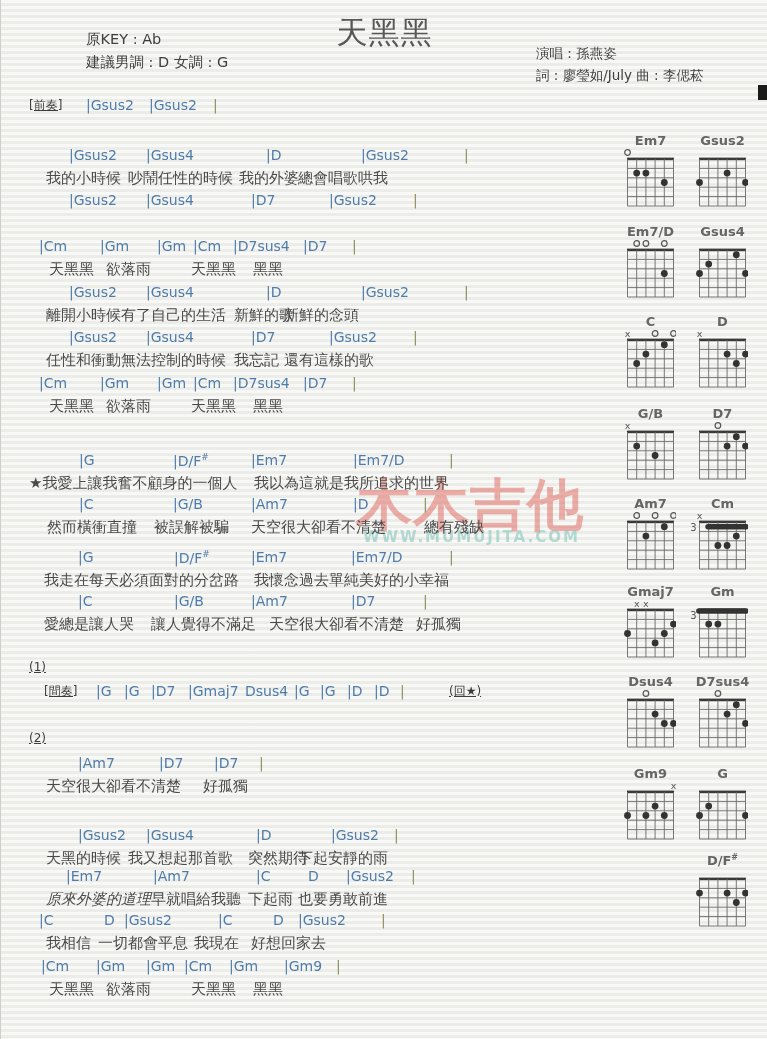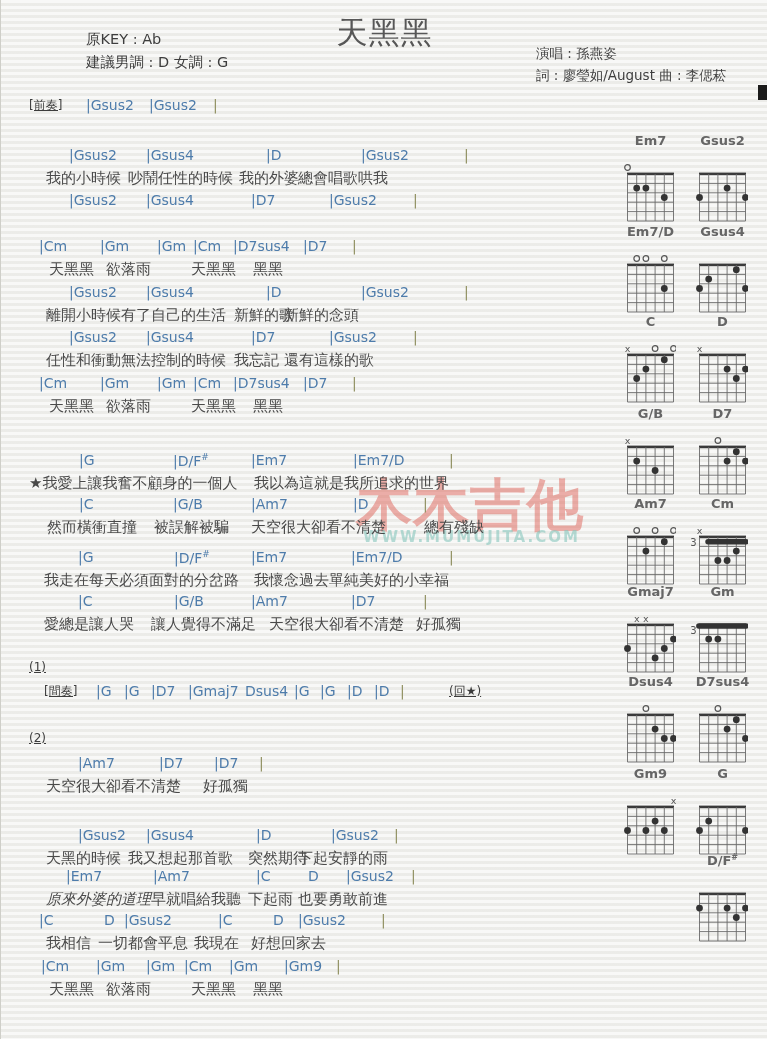--- a/index.html
+++ b/index.html
@@ -29,38 +29,38 @@
   .tok sup { font-size:9px; }
 
   
   .wm { position:absolute; z-index:1; }
   .wm-text { left:355px; top:468px; font-size:56px; font-weight:bold; color:rgba(222,92,82,.48); letter-spacing:1px; }
   .wm-url  { left:362px; top:528px; font-size:15px; color:rgba(135,198,188,.6); letter-spacing:2px; font-weight:bold; }
 
   
   .panel { position:absolute; left:0; top:0; width:767px; height:1039px; z-index:2; }
   .diagram { position:absolute; width:60px; }
-  .dlabel { width:60px; text-align:center; font-size:13px; font-weight:bold; color:#666; height:29px; padding-left:5px; box-sizing:border-box; }
+  .dlabel { width:60px; text-align:center; font-size:13px; font-weight:bold; color:#666; height:14px; padding-left:5px; box-sizing:border-box; }
   .dlabel sup { font-size:8px; }
 </style>
 </head>
 <body>
 
 <div class="page">
 
   <div class="title">天黑黑</div>
 
   <div class="hdr-left">
     <div>原KEY : Ab</div>
     <div>建議男調 : D 女調 : G</div>
   </div>
 
   <div class="hdr-right">
     <div>演唱 : 孫燕姿</div>
-    <div>詞 : 廖瑩如/August  曲 : 李偲菘</div>
+    <div>詞 : 廖瑩如/July  曲 : 李偲菘</div>
   </div>
 
   <div class="edge-mark"></div>
 
   <div class="wm wm-text">木木吉他</div>
   <div class="wm wm-url">WWW.MUMUJITA.COM</div>
 
   <div class="sheet">
       <div class="line" style="top: 97px;">
         <span class="tok label" style="left: 28px;">[前奏]</span>

